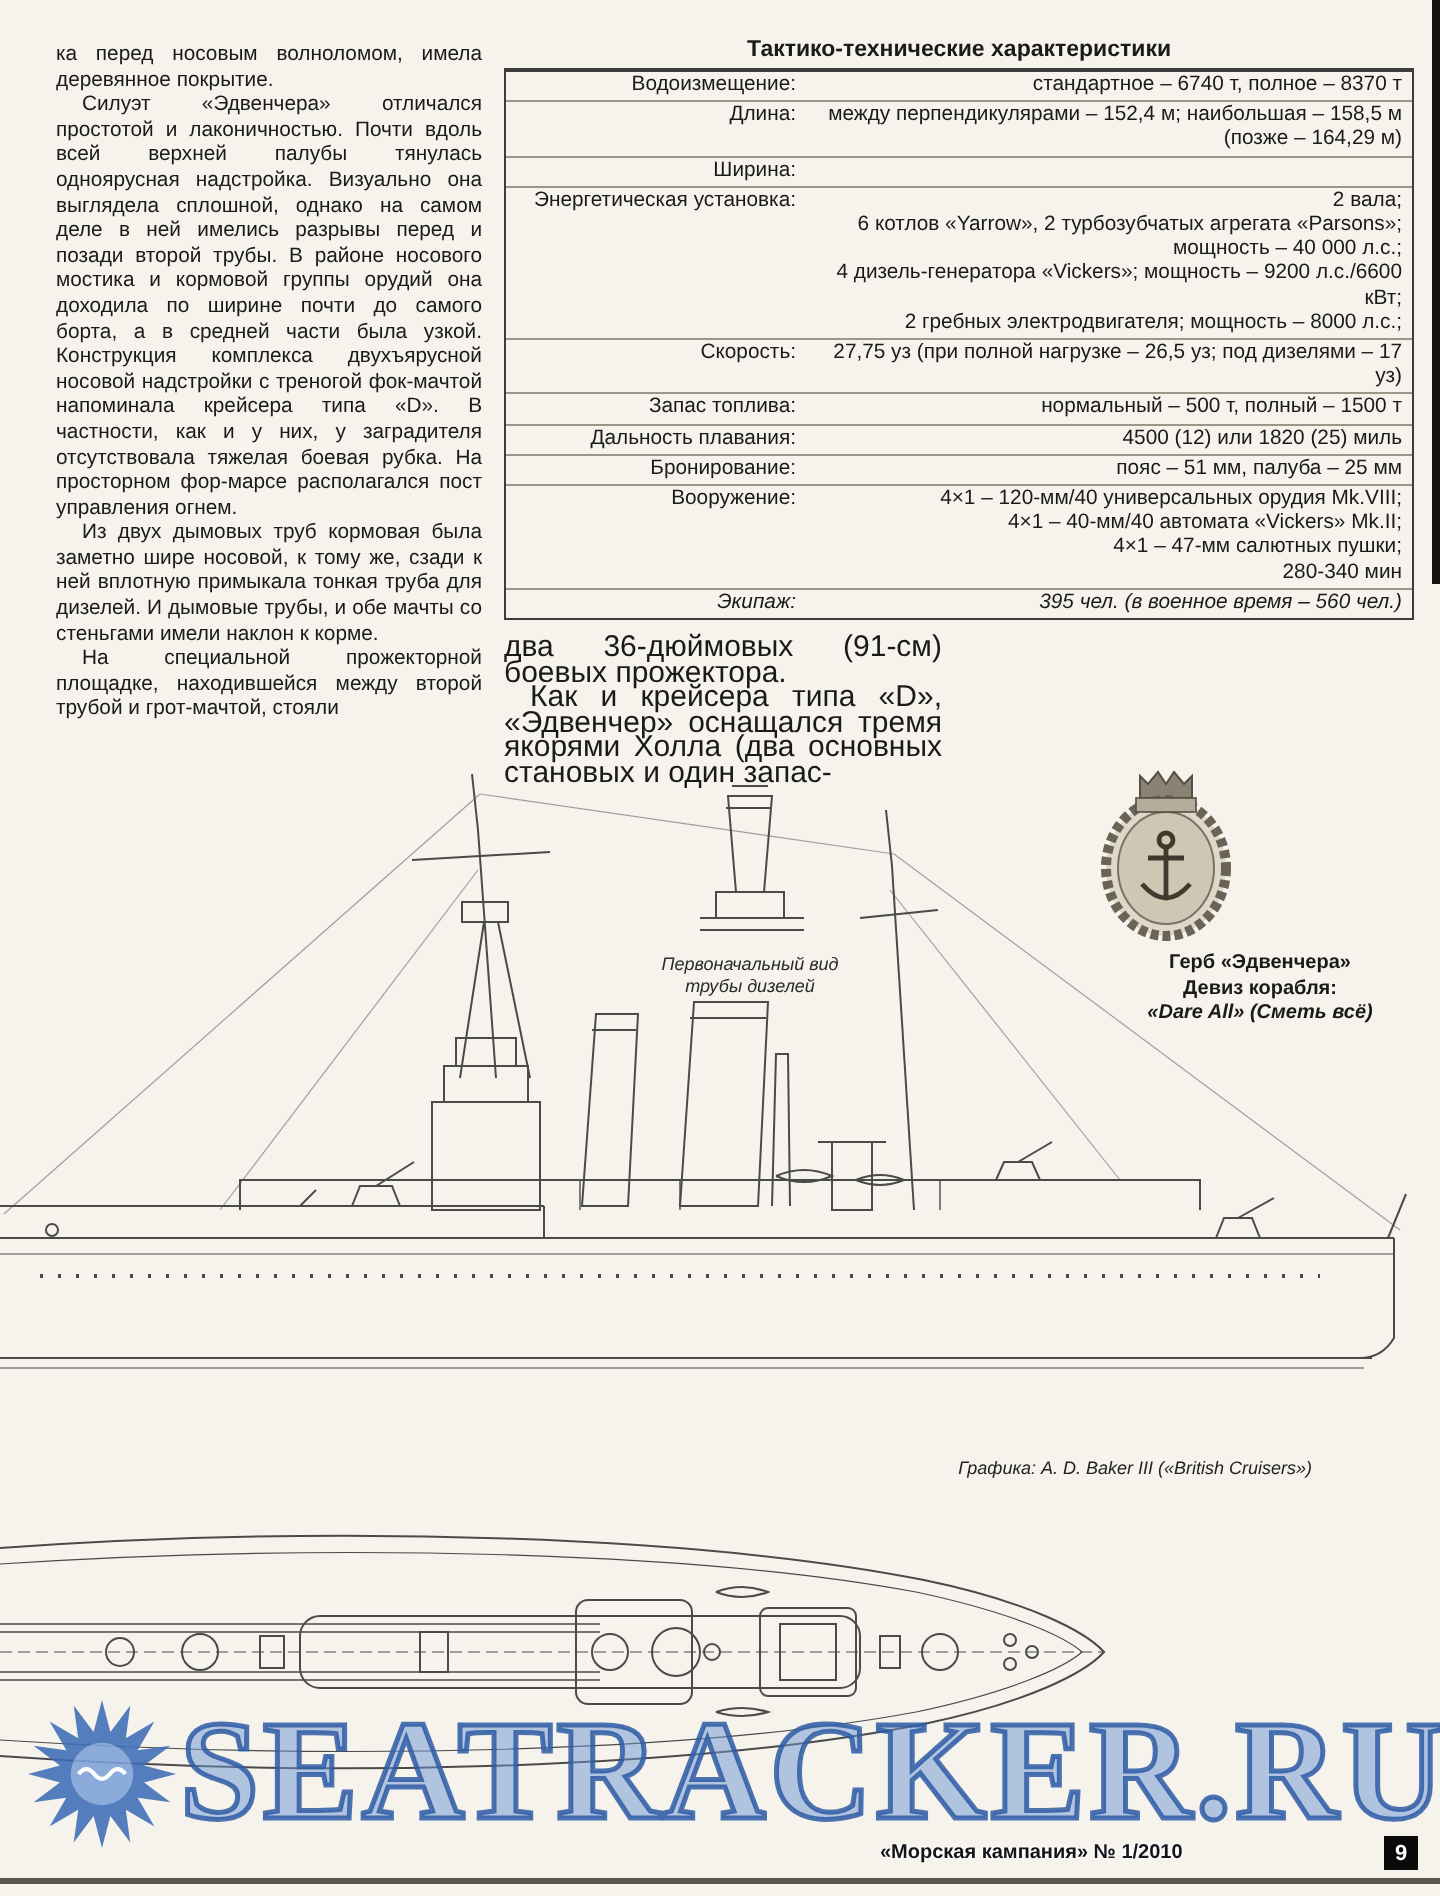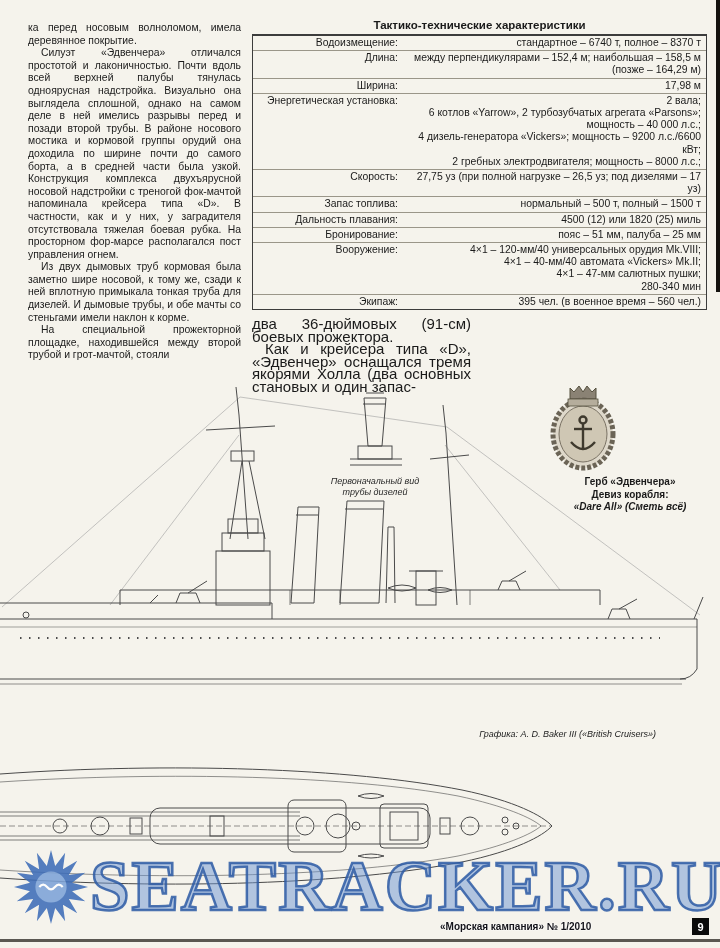--- a/index.html
+++ b/index.html
@@ -21,21 +21,21 @@
   .table-title {
     position:absolute; left:252px; top:19px; width:455px;
     font-size:11.5px; font-weight:bold; text-align:center;
   }
   .spec-table {
     position:absolute; left:252px; top:34px; width:455px;
     border:1.5px solid #3c3c3c; border-top:2.5px solid #3c3c3c;
     font-size:10.4px; line-height:12.2px; background:#f5f3ec;
   }
   .spec-row { display:flex; border-bottom:1px solid #9a9689;text-align:right; }
-  .spec-row:last-child { border-bottom:none; }
+  .spec-row:last-child { border-bottom:none;font-style:italic; }
   .spec-label { flex:0 0 148px; padding:1px 3px 1px 5px; }
   .spec-value { flex:1; padding:1px 5px 1px 4px; white-space:pre-line; }
   
   .mid-col { position:absolute; top:318px; width:219px; font-size:15px; line-height:12.6px; text-align:justify; }
   .mid-col p { text-indent:13px; }
   .mid-col p.noindent { text-indent:0; }
   .mid-col1 { left:252px; } .mid-col2 { left:488px; }
   
   .profile-svg { position:absolute; left:0; top:375px; width:720px; height:360px; }
   .plan-svg { position:absolute; left:0; top:744px; width:720px; height:165px; }
@@ -86,21 +86,20 @@
     <div class="spec-row">
       <div class="spec-label">Водоизмещение:</div>
       <div class="spec-value">стандартное – 6740 т, полное – 8370 т</div>
     </div>
     <div class="spec-row">
       <div class="spec-label">Длина:</div>
       <div class="spec-value">между перпендикулярами – 152,4 м; наибольшая – 158,5 м (позже – 164,29 м)</div>
     </div>
     <div class="spec-row">
       <div class="spec-label">Ширина:</div>
-      <div class="spec-value">17,98 м</div>
     </div>
     <div class="spec-row">
       <div class="spec-label">Энергетическая установка:</div>
       <div class="spec-value">2 вала;
 6 котлов «Yarrow», 2 турбозубчатых агрегата «Parsons»; мощность – 40 000 л.с.;
 4 дизель-генератора «Vickers»; мощность – 9200 л.с./6600 кВт;
 2 гребных электродвигателя; мощность – 8000 л.с.;</div>
     </div>
     <div class="spec-row">
       <div class="spec-label">Скорость:</div>

